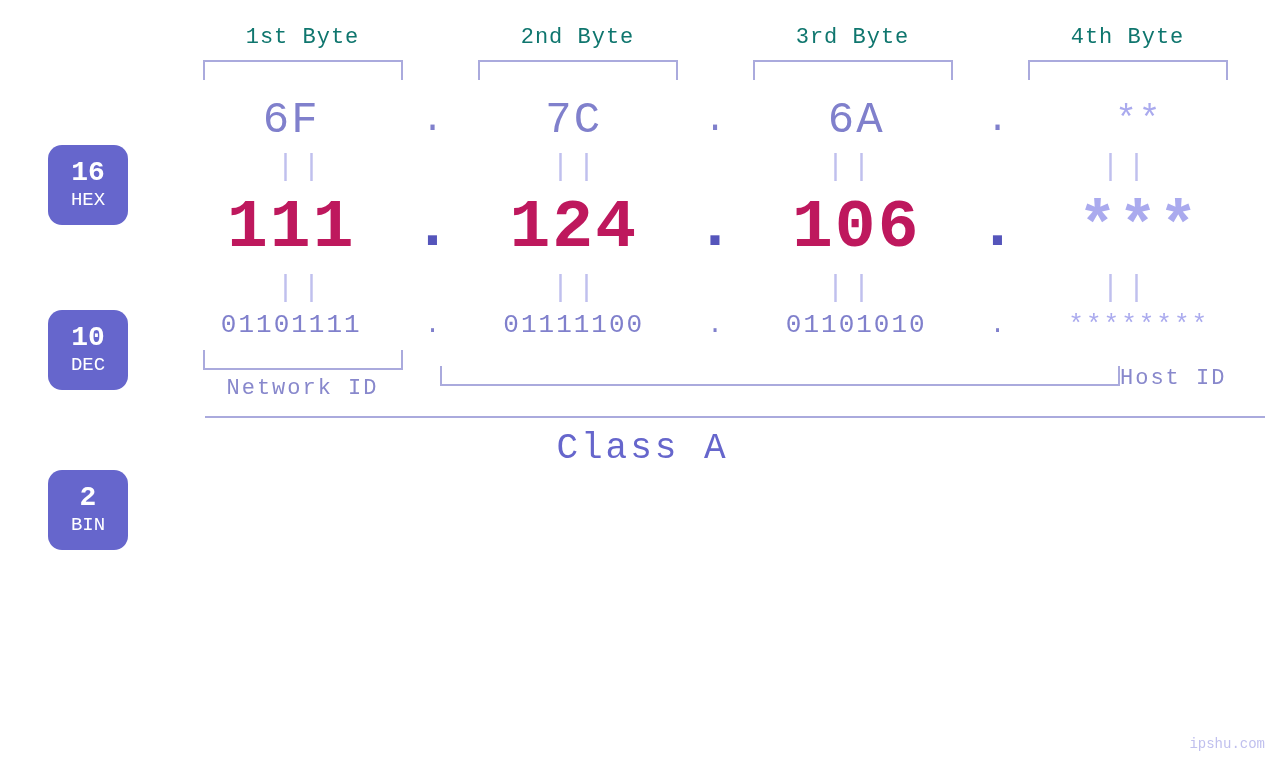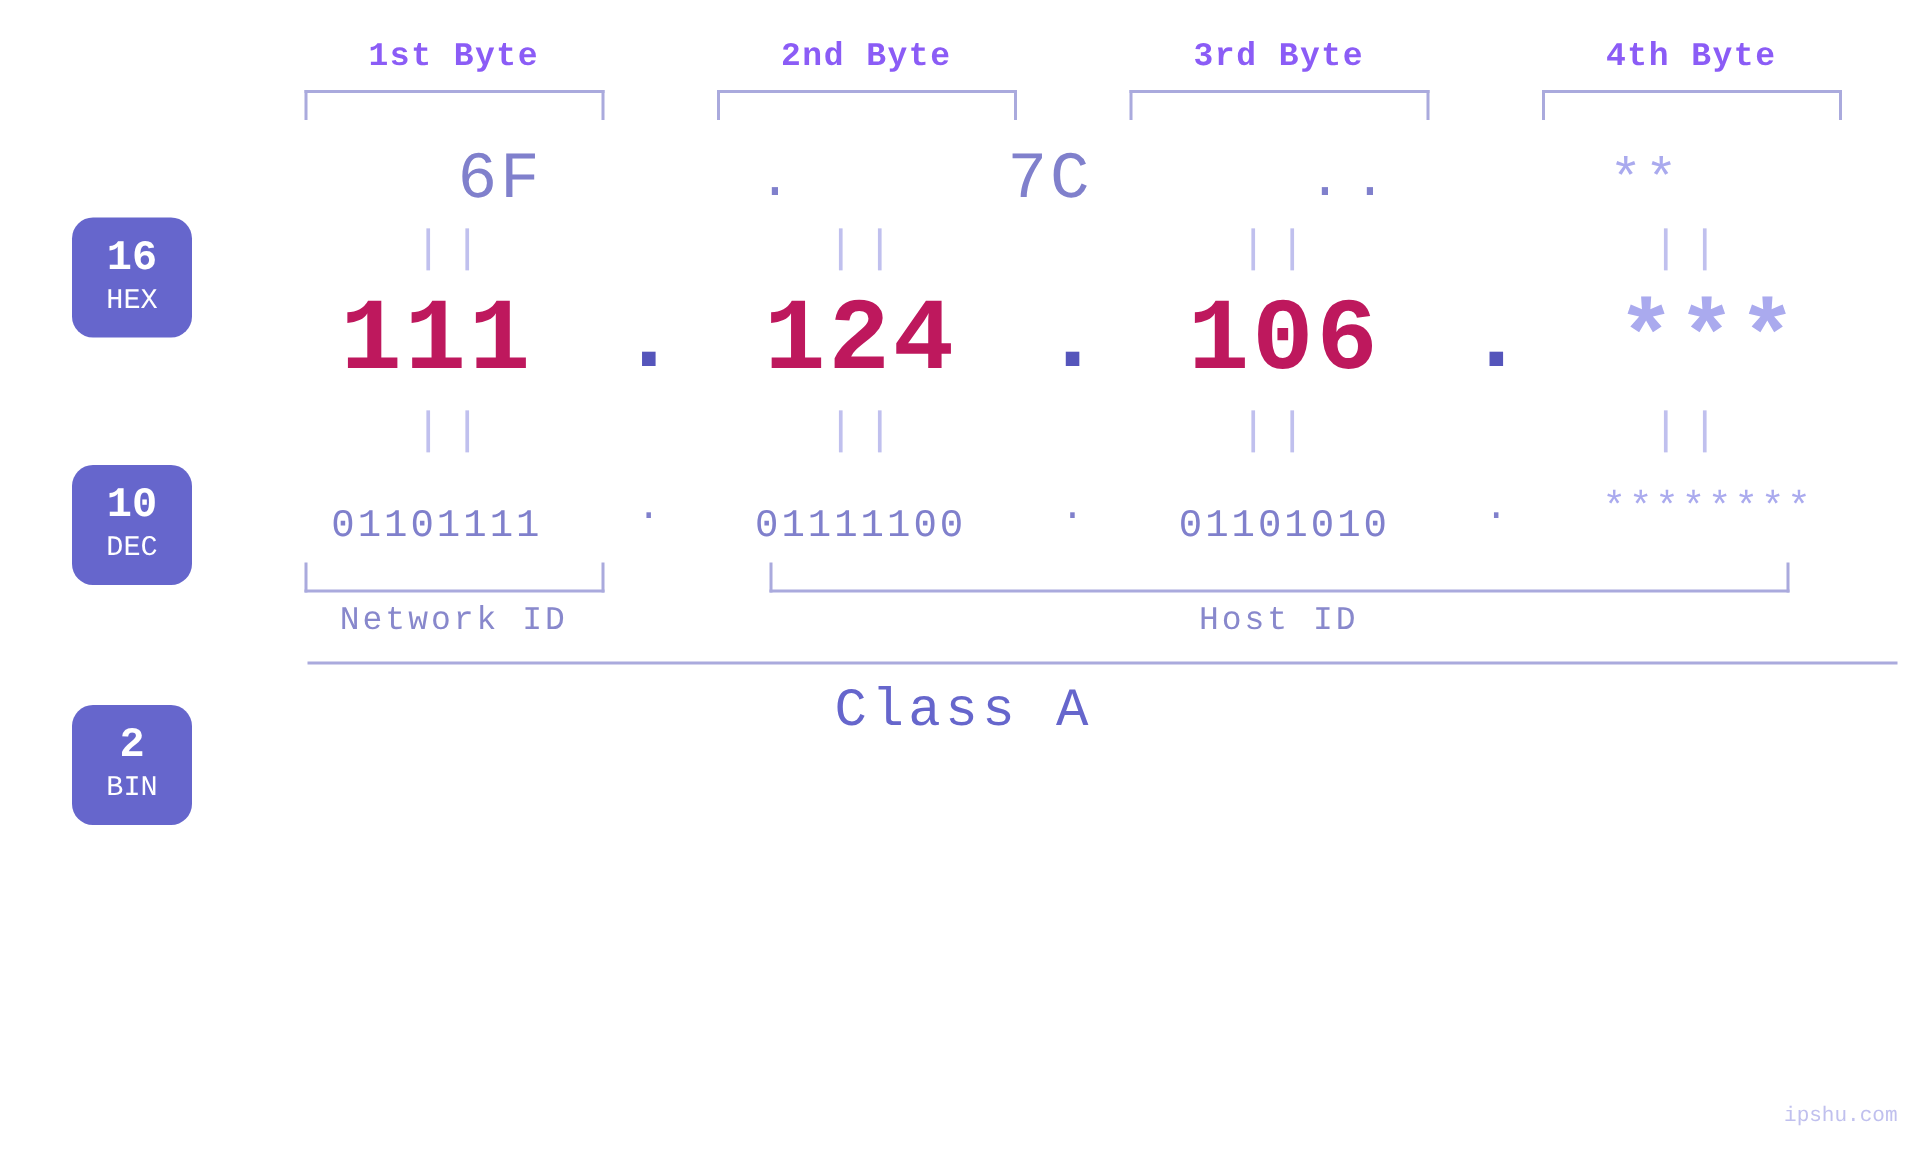--- a/index.html
+++ b/index.html
@@ -59,24 +59,23 @@
     .headers-row {
       display: flex;
       width: 1100px;
       margin-left: 145px;
       margin-bottom: 0;
     }
     .col-header {
       flex: 1;
       text-align: center;
       font-size: 22px;
-      color: #8b5cf6;
+      color: #0f766e;
       font-family: 'Courier New', Courier, monospace;
       letter-spacing: 1px;
-      font-weight: bold;
     }
 
     
     .brackets-top {
       display: flex;
       width: 1100px;
       margin-left: 145px;
       margin-top: 10px;
     }
 
@@ -115,21 +114,20 @@
       color: #8080cc;
       font-family: 'Courier New', Courier, monospace;
       letter-spacing: 2px;
     }
 
     .value-text-small {
       font-size: 26px;
       color: #8080cc;
       font-family: 'Courier New', Courier, monospace;
       letter-spacing: 2px;
-      margin-top: 25px;
     }
 
     .value-text-masked {
       font-size: 64px;
       font-weight: bold;
       color: #aaaaee;
       font-family: 'Courier New', Courier, monospace;
       letter-spacing: 2px;
     }
 
@@ -200,21 +198,20 @@
       width: 25%;
       display: flex;
       flex-direction: column;
       align-items: center;
     }
 
     .host-bracket {
       
       width: 75%;
       display: flex;
-      flex-direction: column;
       align-items: center;
     }
 
     .bracket-bottom-line-network {
       width: 200px;
       height: 20px;
       border-bottom: 2px solid #aaaadd;
       border-left: 2px solid #aaaadd;
       border-right: 2px solid #aaaadd;
     }
@@ -330,20 +327,23 @@
     </div>
     <div class="sep">
       <span class="dot-medium">.</span>
     </div>
     <div class="value-cell">
       <span class="value-text-medium">7C</span>
     </div>
     <div class="sep">
       <span class="dot-medium">.</span>
     </div>
+    <div class="value-cell">
+      <span class="value-text-medium">6A</span>
+    </div>
     <div class="sep">
       <span class="dot-medium">.</span>
     </div>
     <div class="value-cell">
       <span class="value-text-masked-hex">**</span>
     </div>
   </div>
 
   <div class="equals-row mt5">
     <div class="equals-cell">

